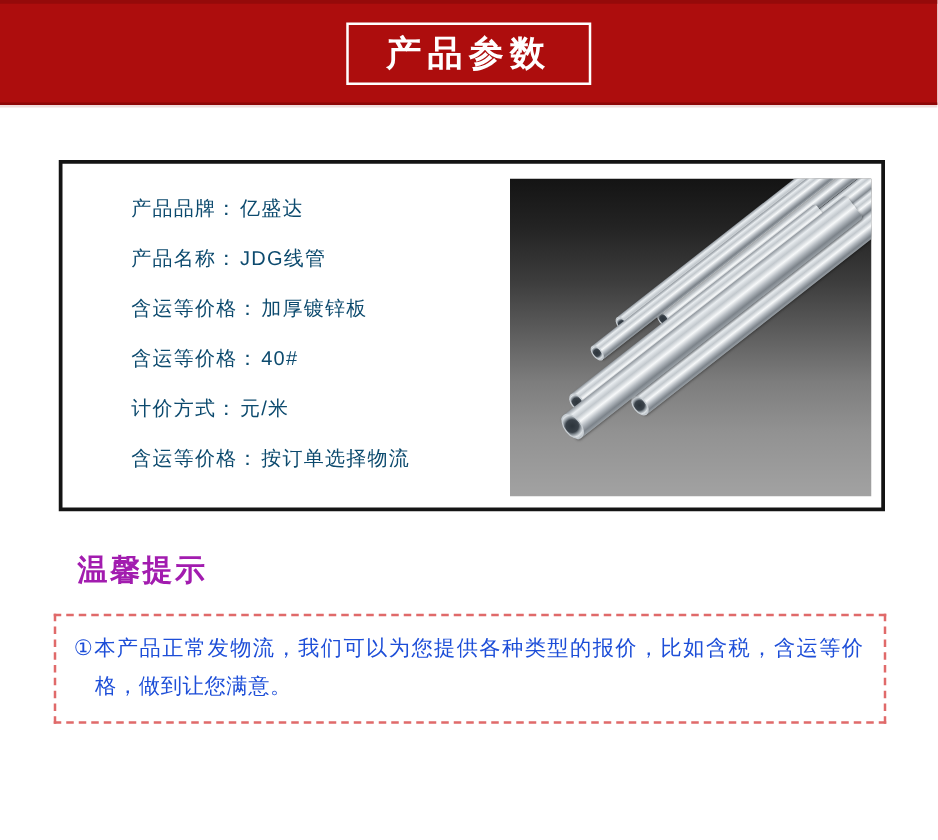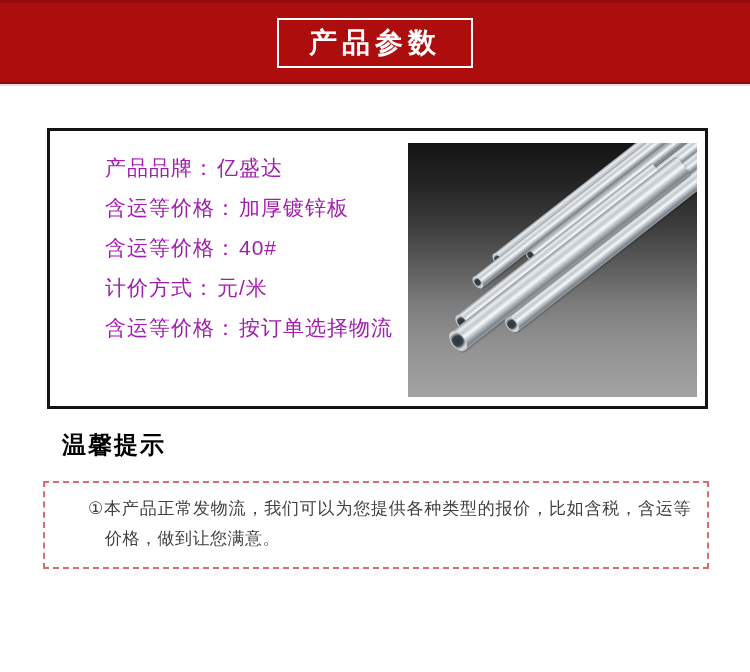--- a/index.html
+++ b/index.html
@@ -40,23 +40,23 @@
     border: 3px solid #141414;
     background: #ffffff;
   }
   .spec-list {
     position: absolute;
     left: 55px; top: 17px;
   }
   .spec-row {
     height: 40px;
     line-height: 40px;
-    font-size: 21px;
+    font-size: 16px;
     font-weight: 500;
-    color: #a21caf;
+    color: #0c4a6e;
     letter-spacing: 1px;
     white-space: nowrap;
   }
   .spec-row .spec-value { margin-left: 2px; }
 
   
   .photo {
     position: absolute;
     top: 12px; right: 8px;
     width: 289px; height: 254px;
@@ -80,58 +80,57 @@
     left: -3px; top: 0;
     height: 100%;
     border-radius: 50%;
     background: radial-gradient(circle at 48% 48%,
       #2c343b 0%, #3a424a 40%, #8d959c 55%, #dbe0e4 72%, #a9b0b6 100%);
     border: 1px solid #c8ced3;
   }
 
   
   .tips-heading {
-    margin: 23px 0 0 62px;
-    color: #000000;
+    margin: 33px 0 0 62px;
+    color: #a21caf;
     font-size: 24px;
     font-weight: bold;
     letter-spacing: 2px;
     line-height: 30px;
-    font-family: Liberation Mono, monospace;
   }
   .tips-box {
     width: 666px;
     margin: 19px 0 0 43px;
     border: 2px dashed #e06a6a;
     padding: 11px 16px 13px 14px;
     background: #ffffff;
   }
   .tip-item {
     font-size: 17px;
-    color: #404040;
+    color: #1d4ed8;
     line-height: 30px;
     letter-spacing: 0.5px;
     padding-left: 17px;
     text-indent: -17px;
     text-align: justify;
-    margin-left: 29px;
   }
 </style>
 </head>
 <body>
 
 <div class="banner">
   <div class="banner-title-box">
     <span class="banner-title">产品参数</span>
   </div>
 </div>
 
 <div class="product-card">
   <div class="spec-list">
     <div class="spec-row"><span class="spec-label">产品品牌</span><span class="spec-colon">：</span><span class="spec-value">亿盛达</span></div>
+    <div class="spec-row"><span class="spec-label">产品名称</span><span class="spec-colon">：</span><span class="spec-value">JDG线管</span></div>
     <div class="spec-row"><span class="spec-label">含运等价格</span><span class="spec-colon">：</span><span class="spec-value">加厚镀锌板</span></div>
     <div class="spec-row"><span class="spec-label">含运等价格</span><span class="spec-colon">：</span><span class="spec-value">40#</span></div>
     <div class="spec-row"><span class="spec-label">计价方式</span><span class="spec-colon">：</span><span class="spec-value">元/米</span></div>
     <div class="spec-row"><span class="spec-label">含运等价格</span><span class="spec-colon">：</span><span class="spec-value">按订单选择物流</span></div>
   </div>
 
   <div class="photo" id="photo" title="galvanized-steel-conduit-pipes-bundle-photo">
       <div class="pipe" style="left: 122px; top: 106px; width: 270px; height: 14px;">
         <div class="pipe-cap" style="width: 8px;"></div>
       </div>

